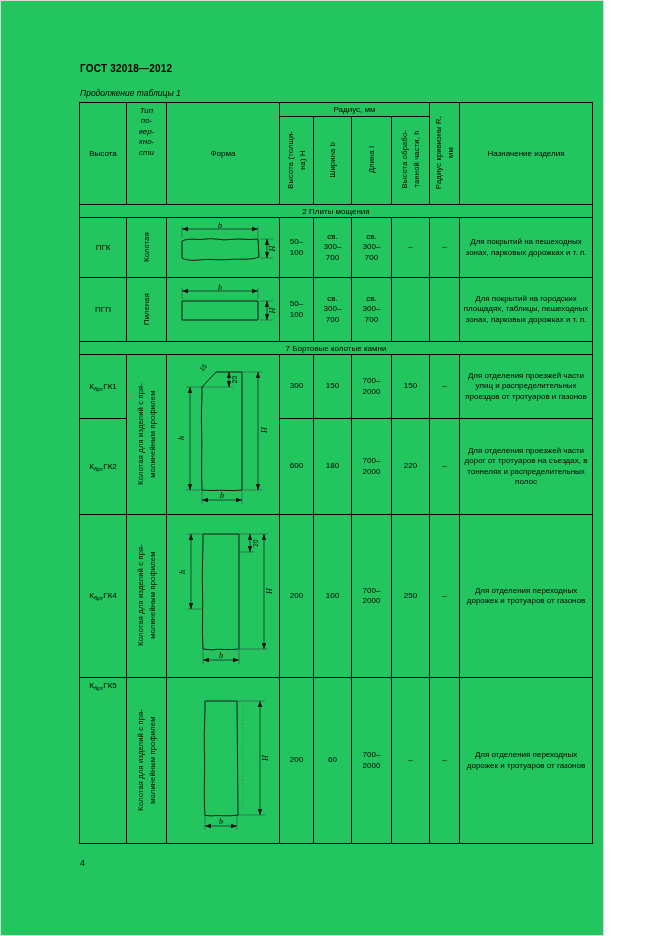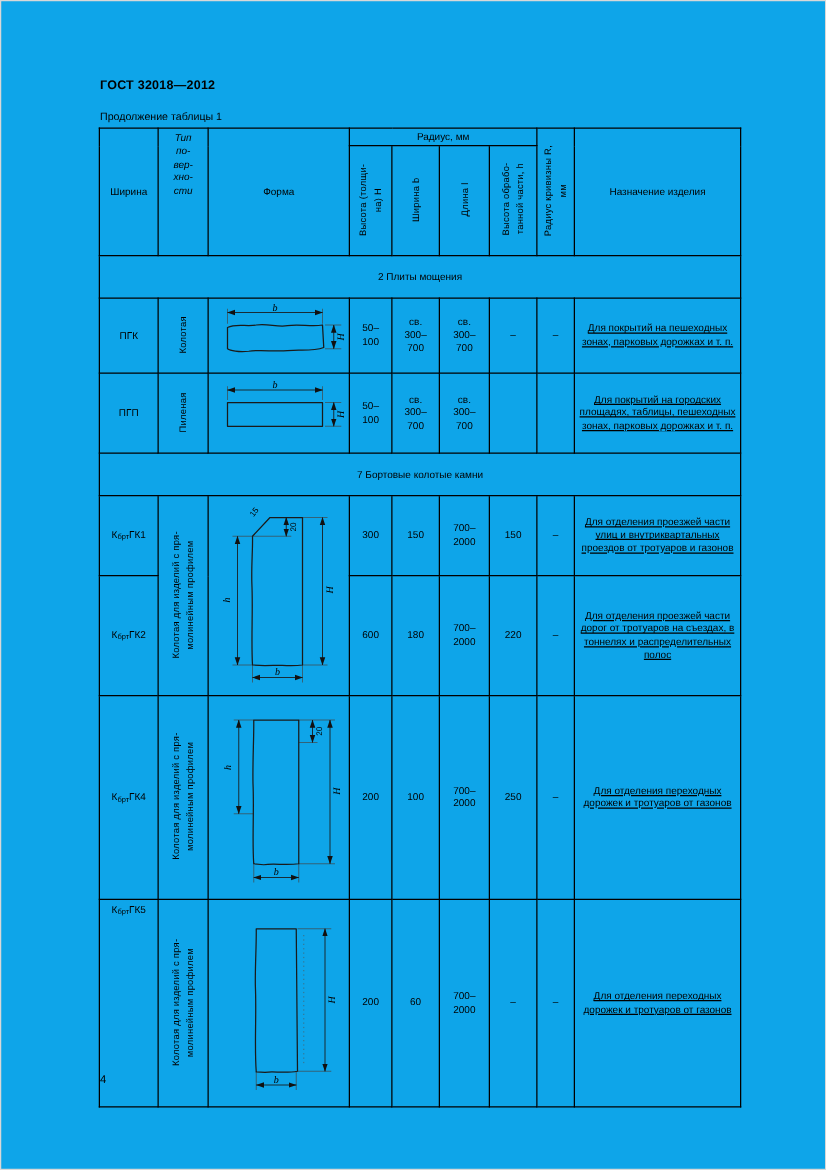--- a/index.html
+++ b/index.html
@@ -1,38 +1,38 @@
 <!DOCTYPE html>
 <html><head>
 <meta charset="utf-8">
 <style>
   html,body{margin:0;padding:0;background:#fff;}
-  .page{width:661px;height:936px;position:relative;background:#0ea5e9;border:1px solid #d8d8d8;
+  .page{width:604px;height:936px;position:relative;background:#22c55e;border:1px solid #d8d8d8;
         box-sizing:border-box;font-family:"Liberation Sans",sans-serif;color:#000;overflow:hidden;}
   .doc-number{position:absolute;left:79px;top:62px;font-size:10px;font-weight:bold;letter-spacing:.2px;}
-  .caption{position:absolute;left:79px;top:87px;font-size:8.5px;}
+  .caption{position:absolute;left:79px;top:87px;font-size:8.5px;font-style:italic;}
   .page-num{position:absolute;left:79px;top:857px;font-size:9px;}
   table.t{position:absolute;left:78px;top:101px;border-collapse:collapse;table-layout:fixed;width:513px;}
   .t th,.t td{border:1px solid #000;font-weight:normal;font-size:8px;text-align:center;
               vertical-align:middle;padding:1px;overflow:hidden;}
   .pre{white-space:pre-line;line-height:1.3;font-style:italic;}
   .vtop{vertical-align:top !important;padding-top:3px !important;}
   .rot{display:inline-block;writing-mode:vertical-rl;transform:rotate(180deg);
        white-space:pre-line;font-size:7.5px;line-height:1.55;letter-spacing:.2px;}
   .hr1{height:14px;}
   .hr2{height:88px;}
   .secr{height:13px;}
-  .secr td{font-size:8px;padding:12px 2px;}
+  .secr td{font-size:8px;padding:1px 2px;}
   .r-pgk{height:60px;} .r-pgp{height:64px;}
   .r-gk1{height:64px;} .r-gk2{height:96px;}
   .r-gk4{height:163px;} .r-gk5{height:166px;}
   .num{white-space:pre-line;line-height:1.3;font-size:8px;}
   .mark{font-size:8.5px;}
   .mark .sub{font-size:6px;vertical-align:-1.5px;}
-  .nazn{text-align:justify;padding:3px 4px 3px 5px;font-size:8px;line-height:1.28;text-decoration:underline;}
+  .nazn{text-align:justify;padding:3px 4px 3px 5px;font-size:8px;line-height:1.28;}
   .formc{padding:0;}
   svg.draw{display:block;margin:0 auto;}
   .sl{stroke:#1a1a1a;stroke-width:1;fill:none;stroke-linejoin:round;}
   .dl{stroke:#1a1a1a;stroke-width:.7;fill:none;}
   .xl{stroke:#444;stroke-width:.55;fill:none;}
   .ctr{stroke:#555;stroke-width:.55;fill:none;stroke-dasharray:1,2.5;}
   .svgt{font-size:6.5px;fill:#000;font-family:"Liberation Sans",sans-serif;}
   .svgi{font-size:8px;fill:#000;font-style:italic;font-family:"Liberation Serif",serif;}
 </style>
 </head>
@@ -58,21 +58,21 @@
         <col style="width:113px">
         <col style="width:34px">
       <col style="width:38px">
         <col style="width:40px">
         <col style="width:38px">
         <col style="width:30px">
       <col style="width:133px">
     </colgroup>
     <thead>
       <tr class="hr1">
-        <th rowspan="2">Ширина</th>
+        <th rowspan="2">Высота</th>
         <th rowspan="2" class="pre vtop">Тип
 по-
 вер-
 хно-
 сти</th>
         <th rowspan="2">Форма</th>
         <th colspan="4">Радиус, мм</th>
         <th rowspan="2">
           <div class="rot">Радиус кривизны R,
 мм</div>
@@ -202,21 +202,21 @@
             <line class="dl" x1="32" y1="141" x2="72" y2="141" marker-start="url(#arr)" marker-end="url(#arr)"></line>
             <text class="svgi" x="52" y="139" text-anchor="middle">b</text>
           </svg>
         </td>
         <td class="num">300</td>
         <td class="num">150</td>
         <td class="num">700–
 2000</td>
         <td class="num">150</td>
         <td class="num">–</td>
-        <td class="nazn">Для отделения проезжей части улиц и внутриквартальных проездов от тротуаров и газонов</td>
+        <td class="nazn">Для отделения проезжей части улиц и распределительных проездов от тротуаров и газонов</td>
       </tr>
 
       <tr class="r-gk2">
         <td class="mark">
           <span>К</span><span class="sub">брт</span><span>ГК2</span>
         </td>
         <td class="num">600</td>
         <td class="num">180</td>
         <td class="num">700–
 2000</td>

